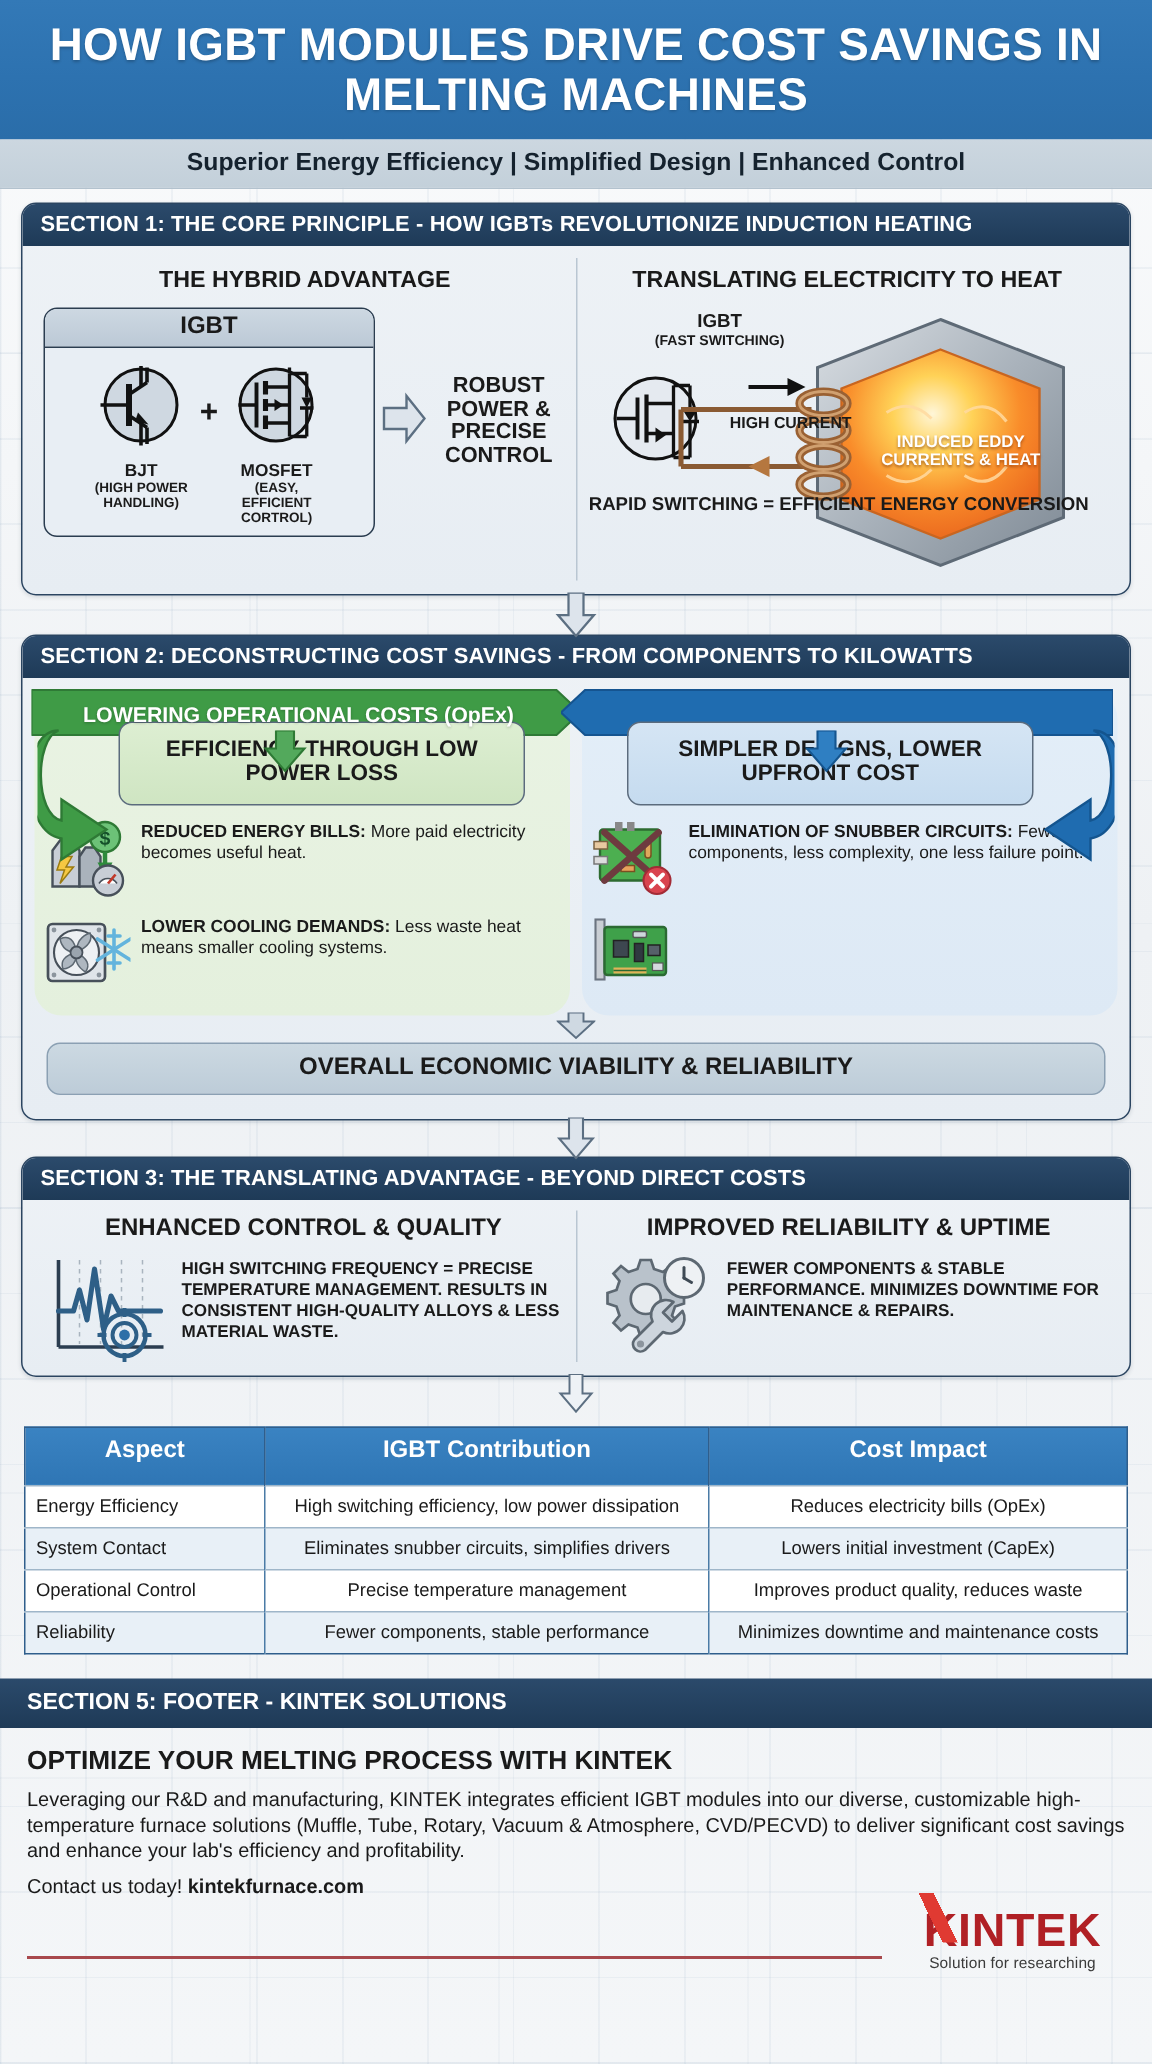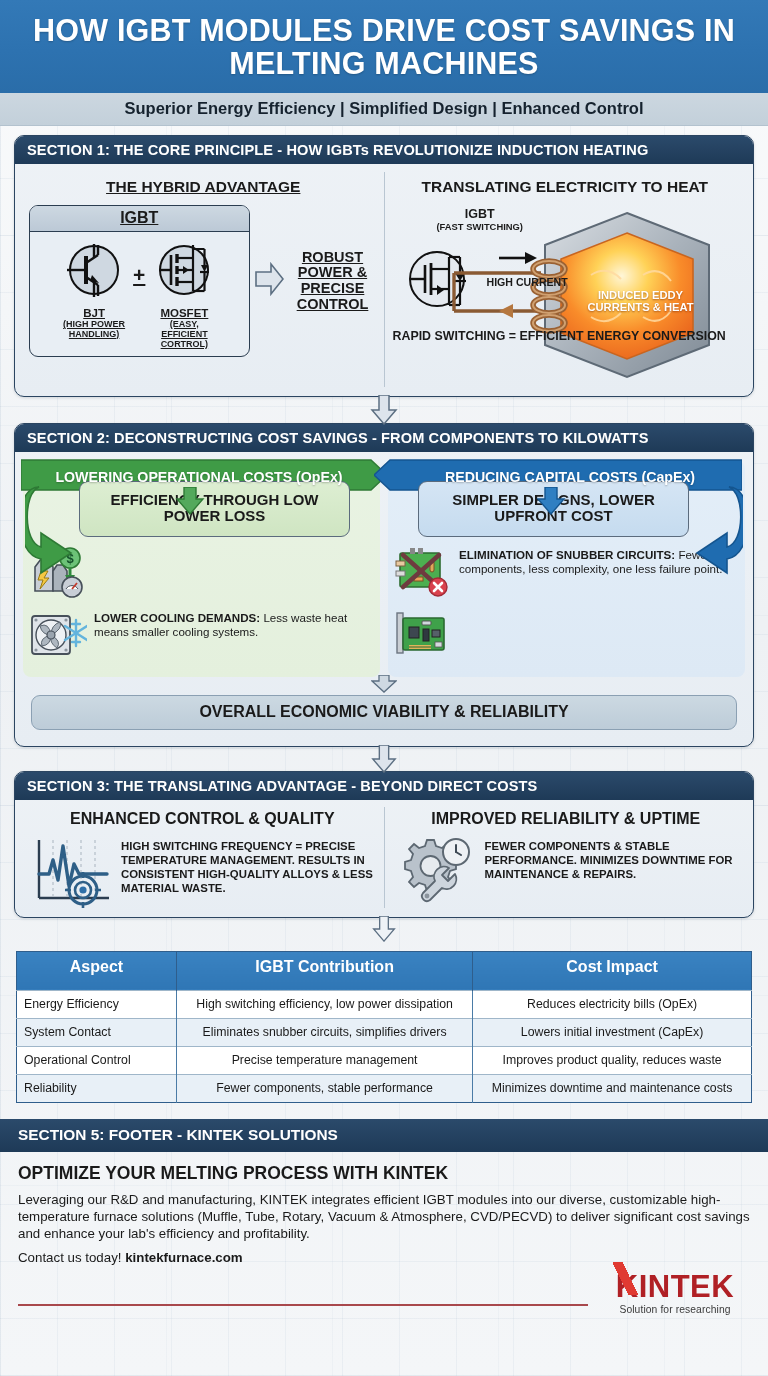--- a/index.html
+++ b/index.html
@@ -67,21 +67,21 @@
     font-size: 14.6px;
     font-weight: 700;
     padding: 6px 10px 6px 12px;
     letter-spacing: .1px;
     white-space: nowrap;
   }
 
   
   .s1-body { display: flex; padding: 8px 8px 9px; }
   .s1-col { flex: 1; padding: 0 6px; }
-  .s1-col.left { border-right: 1.5px solid #b9c6d2; text-decoration: underline; }
+  .s1-col.left { border-right: 1.5px solid #b9c6d2; }
   .s1-h { text-align: center; font-size: 15.5px; font-weight: 700; margin: 6px 0 9px; }
 
   .hybrid-wrap { display: flex; align-items: center; gap: 4px; }
   .igbt-box {
     flex: 1 1 auto;
     border: 1.6px solid #2b3d50;
     border-radius: 9px;
     background: #e8eef4;
     overflow: hidden;
   }
@@ -106,21 +106,21 @@
   .heat-lbl-hc { position: absolute; left: 96px; top: 72px; font-size: 10.6px; font-weight: 700; line-height: 1.1; text-align:center; }
   .heat-lbl-rapid { position: absolute; left: 2px; top: 125px; font-size: 12.4px; font-weight: 700; line-height: 1.12; }
 
   
   .conn { position: relative; height: 26px; }
   .conn svg { position: absolute; left: 50%; transform: translateX(-50%); top: -2px; }
 
   
   .s2-body { padding: 7px 8px 8px; }
   .s2-cols { display: flex; gap: 8px; margin-top: 2px; }
-  .s2-col { flex: 1; position: relative; border-radius: 8px; padding: 4px 4px 6px; }
+  .s2-col { flex: 1; position: relative; border-radius: 18px; padding: 4px 4px 6px; }
   .s2-col.op { background: linear-gradient(180deg,#e9f3e3 0%, #e4f0dd 100%); }
   .s2-col.cap { background: linear-gradient(180deg,#e3eef8 0%, #dde9f5 100%); }
 
   .pill {
     border: 1.5px solid #5b6b7d;
     border-radius: 9px;
     text-align: center;
     font-size: 15px; font-weight: 700; line-height: 1.1;
     padding: 10px 6px 11px;
     position: relative; z-index: 3;
@@ -397,20 +397,24 @@
                   <polygon points="12,26 19,26 15,33 20,33 11,44 14,35 9,35" fill="#f5c842" stroke="#9a7b12" stroke-width="1"></polygon>
                   <circle cx="41" cy="13" r="10" fill="#6cc277" stroke="#2e7a35" stroke-width="1.6"></circle>
                   <text x="41" y="18" font-size="13" font-weight="bold" fill="#14502a" text-anchor="middle" font-family="Liberation Sans, sans-serif">$</text>
                   <path d="M41,23 v9" stroke="#2e8a3c" stroke-width="3"></path>
                   <polygon points="36,30 46,30 41,39" fill="#2e8a3c"></polygon>
                   <circle cx="43" cy="42" r="10" fill="#c8ced6" stroke="#47505a" stroke-width="1.6"></circle>
                   <path d="M37,44 a7,7 0 0 1 12,0" fill="#fff" stroke="#47505a" stroke-width="1"></path>
                   <line x1="43" y1="44" x2="48" y2="38" stroke="#c1392b" stroke-width="1.8"></line>
                 </svg>
               </span>
+              <div class="btxt">
+                <b>REDUCED ENERGY BILLS:</b>
+                <span>More paid electricity becomes useful heat.</span>
+              </div>
             </div>
             <div class="bullet">
               <span class="bico">
                 <svg width="58" height="54" viewBox="0 0 58 54">
                   <rect x="3" y="8" width="38" height="38" rx="3" fill="#dfe4e9" stroke="#47505a" stroke-width="1.8"></rect>
                   <circle cx="22" cy="27" r="15" fill="#eef1f4" stroke="#47505a" stroke-width="1.4"></circle>
                   <path d="M22,27 q-2,-13 -11,-9 q2,9 11,9 Z M22,27 q12,-6 9,-13 q-9,3 -9,13 Z M22,27 q11,6 6,13 q-8,-5 -6,-13 Z M22,27 q-12,3 -9,11 q9,-1 9,-11 Z" fill="#aeb7c0" stroke="#5d6872" stroke-width="1"></path>
                   <circle cx="22" cy="27" r="4" fill="#9aa4ae" stroke="#47505a" stroke-width="1.2"></circle>
                   <circle cx="7" cy="12" r="1.6" fill="#8b949d"></circle>
                     <circle cx="37" cy="12" r="1.6" fill="#8b949d"></circle>
@@ -432,21 +436,20 @@
             </div>
           </div>
         </div>
 
         <div class="s2-col cap">
           <div style="position:absolute;left:-14px;top:-3px;width:100%;height:34px;">
             <svg width="368" height="34" viewBox="0 0 368 34" preserveAspectRatio="none">
               <polygon points="16,2 368,2 368,32 16,32 0,17" fill="#1f6cb0" stroke="#155490" stroke-width="1.4"></polygon>
             </svg>
           </div>
-          <div style="position:absolute;left:14px;top:2px;width:336px;height:28px;display:flex;align-items:center;justify-content:center;color:#fff;font-size:14.2px;font-weight:700;z-index:4;text-shadow:0 1px 2px rgba(0,0,0,.25);">REDUCING CAPITAL COSTS (CapEx)</div>
 
           <span style="position:absolute;right:2px;top:22px;z-index:2;">
             <svg width="108" height="92" viewBox="0 0 108 92">
               <path d="M94,4 C110,10 110,60 92,64 L92,50 L62,70 L92,90 L92,76 C120,72 120,4 94,4 Z" fill="#1f6cb0" stroke="#14558f" stroke-width="1.6"></path>
             </svg>
           </span>
           <span style="position:absolute;left:148px;top:26px;z-index:4;">
             <svg width="30" height="28" viewBox="0 0 30 28">
               <polygon points="9,0 21,0 21,12 28,12 15,27 2,12 9,12" fill="#2f7fc2" stroke="#14558f" stroke-width="1.4"></polygon>
             </svg>

